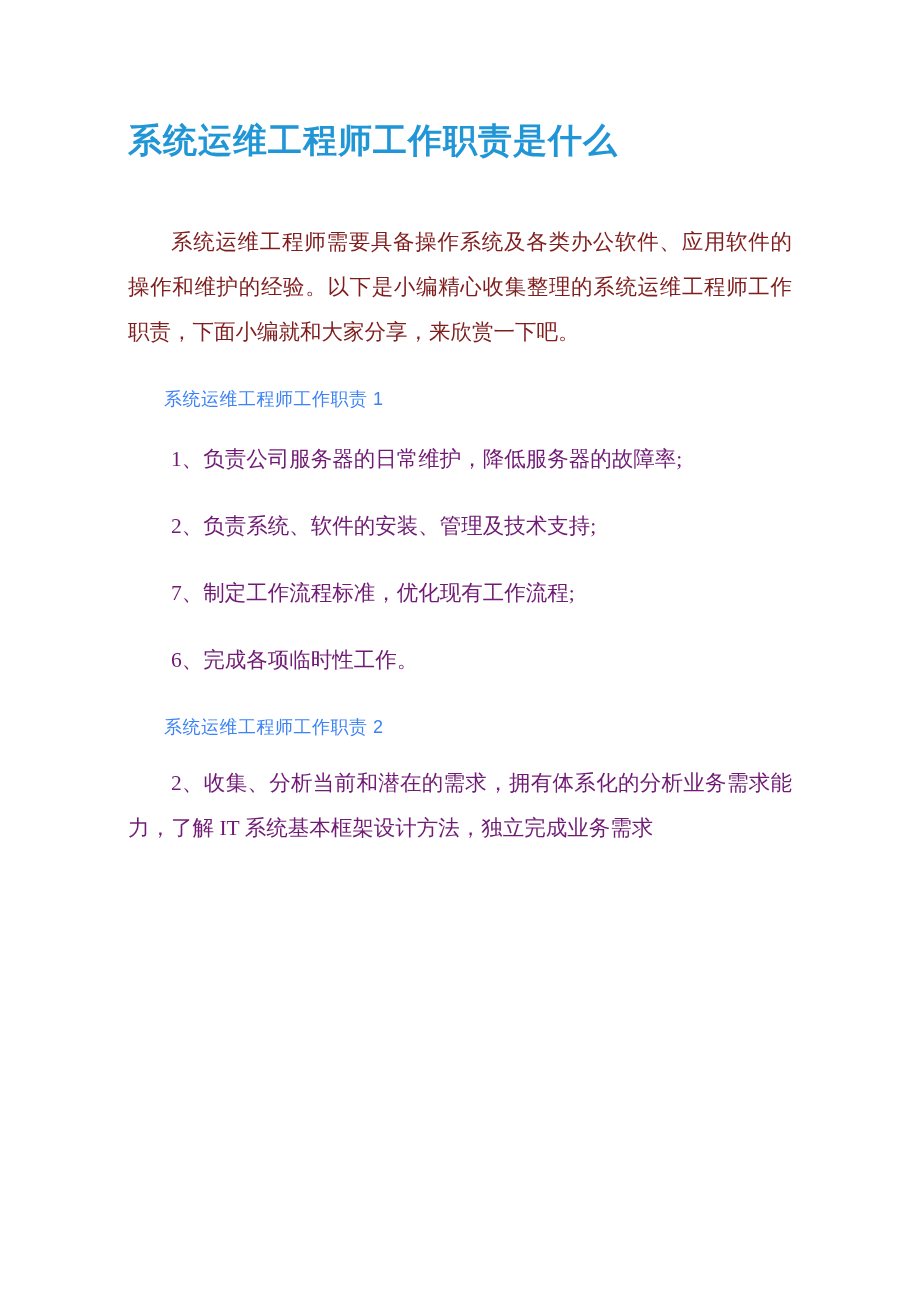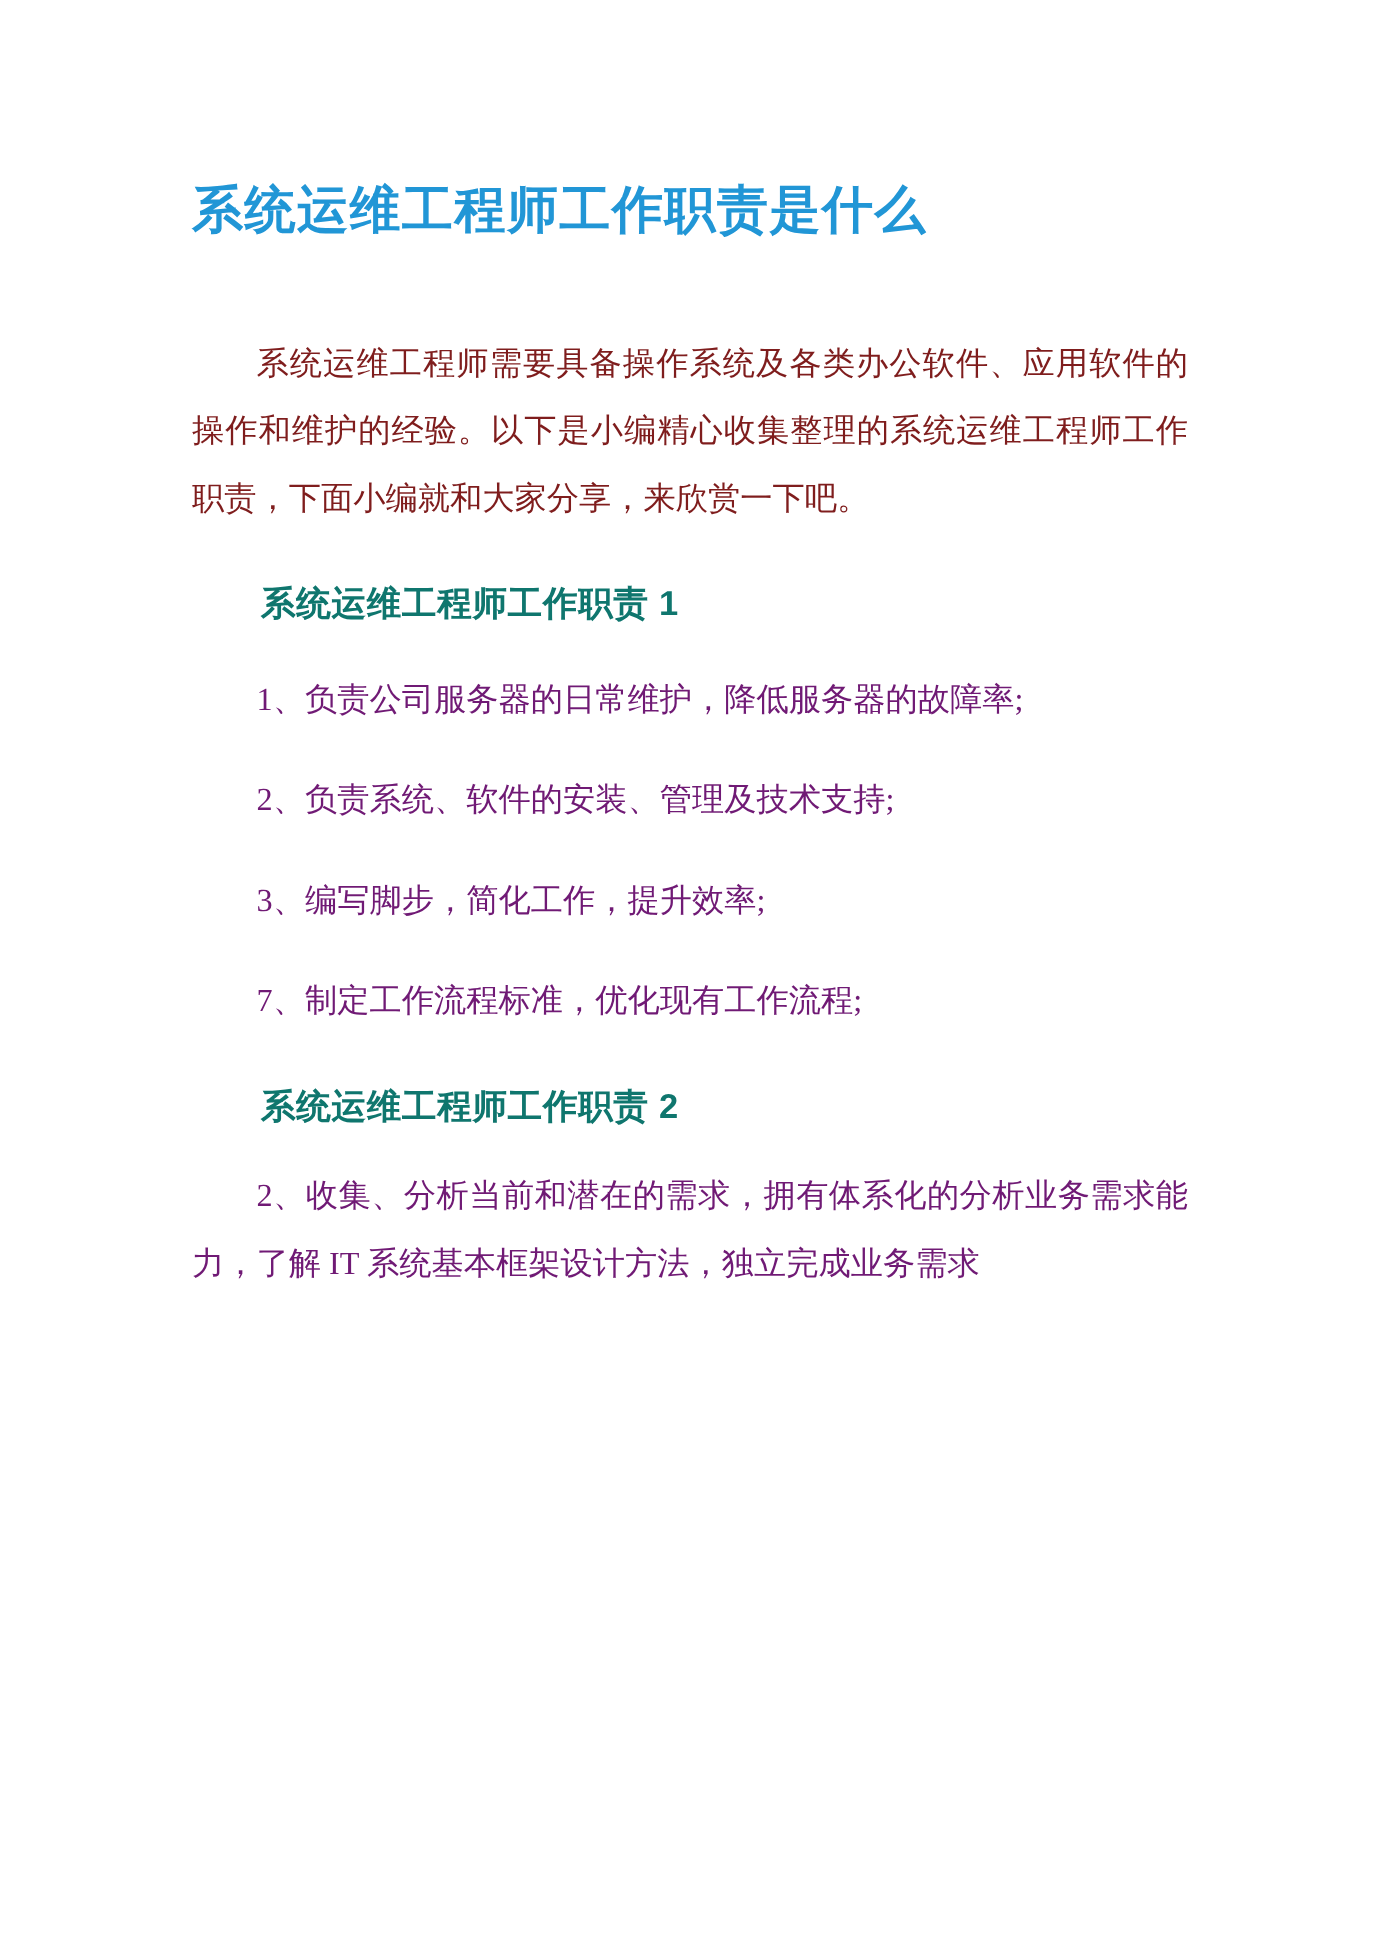--- a/index.html
+++ b/index.html
@@ -40,23 +40,23 @@
     line-height: 45px;
     text-align: justify;
     text-indent: 2em;
     color: #7f1d1d;
   }
   .section-heading {
     margin: 0;
     padding-top: 32px;
     padding-left: 2em;
     font-family: "Liberation Sans", "DejaVu Sans", sans-serif;
-    font-size: 23px;
-    font-weight: bold;
-    color: #0f766e;
+    font-size: 18px;
+    font-weight: normal;
+    color: #3b82f6;
     letter-spacing: 0.5px;
   }
   .para {
     margin: 0;
     padding-top: 22px;
     font-size: 21.5px;
     line-height: 45px;
     text-align: justify;
     text-indent: 2em;
     color: #701a75;
@@ -71,20 +71,20 @@
 <div class="page">
 
   <h1 class="doc-title">系统运维工程师工作职责是什么</h1>
 
   <p class="intro">系统运维工程师需要具备操作系统及各类办公软件、应用软件的操作和维护的经验。以下是小编精心收集整理的系统运维工程师工作职责，下面小编就和大家分享，来欣赏一下吧。</p>
 
   <h2 class="section-heading">系统运维工程师工作职责 1</h2>
 
   <p class="para first-after-heading">1、负责公司服务器的日常维护，降低服务器的故障率;</p>
   <p class="para">2、负责系统、软件的安装、管理及技术支持;</p>
-  <p class="para">3、编写脚步，简化工作，提升效率;</p>
   <p class="para">7、制定工作流程标准，优化现有工作流程;</p>
+  <p class="para">6、完成各项临时性工作。</p>
 
   <h2 class="section-heading">系统运维工程师工作职责 2</h2>
 
   <p class="para">2、收集、分析当前和潜在的需求，拥有体系化的分析业务需求能力，了解 IT 系统基本框架设计方法，独立完成业务需求</p>
 
 </div>
 
 </body></html>

